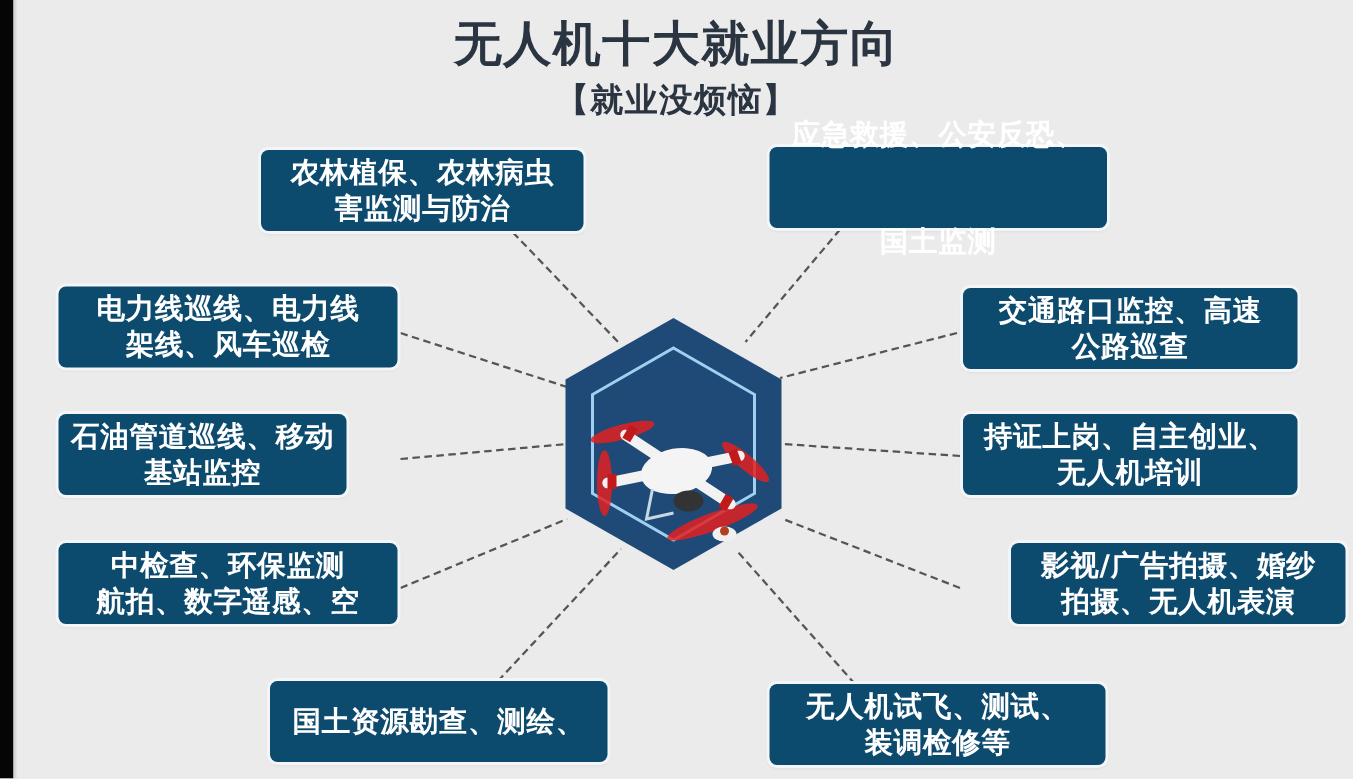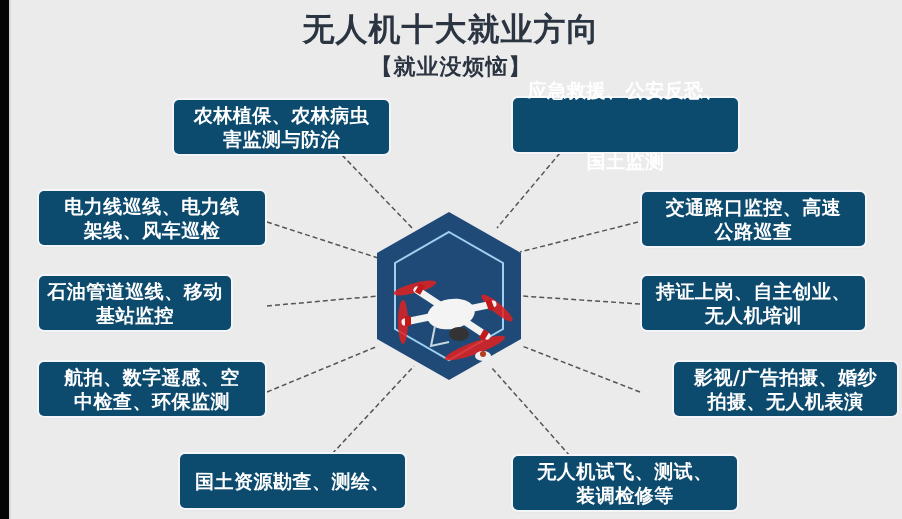--- a/index.html
+++ b/index.html
@@ -104,22 +104,22 @@
   <span>石油管道巡线、移动</span>
   <span>基站监控</span>
 </div>
 
 <div class="box" style="left:642px;top:276px;width:223px;height:54px;">
   <span>持证上岗、自主创业、</span>
   <span>无人机培训</span>
 </div>
 
 <div class="box" style="left:39px;top:362px;width:226px;height:54px;">
+  <span>中检查、环保监测</span>
   <span>航拍、数字遥感、空</span>
-  <span>中检查、环保监测</span>
 </div>
 
 <div class="box" style="left:642px;top:362px;width:223px;height:54px;margin-left:32px;">
   <span>影视/广告拍摄、婚纱</span>
   <span>拍摄、无人机表演</span>
 </div>
 
 <div class="box" style="left:180px;top:454px;width:225px;height:54px;">
   <span>国土资源勘查、测绘、</span>
 </div>

